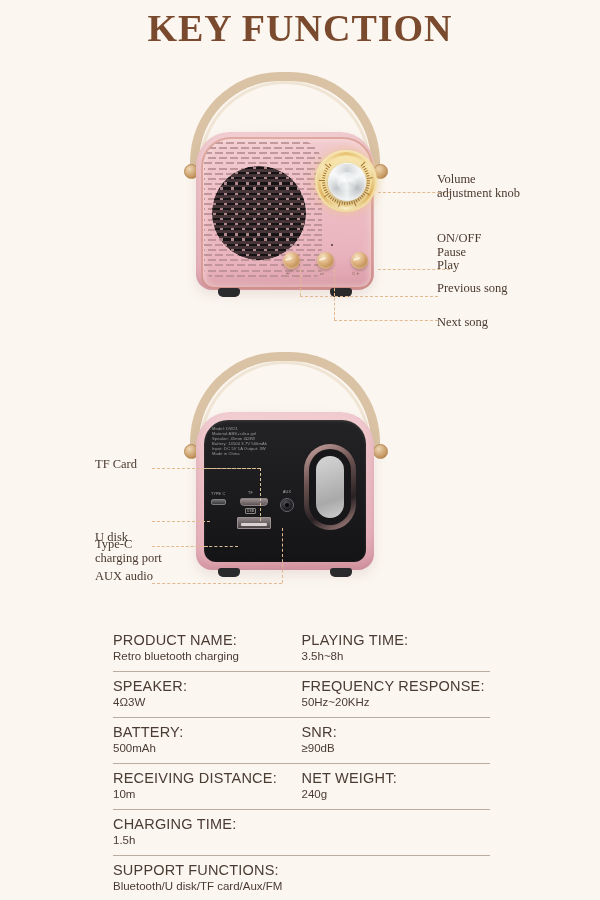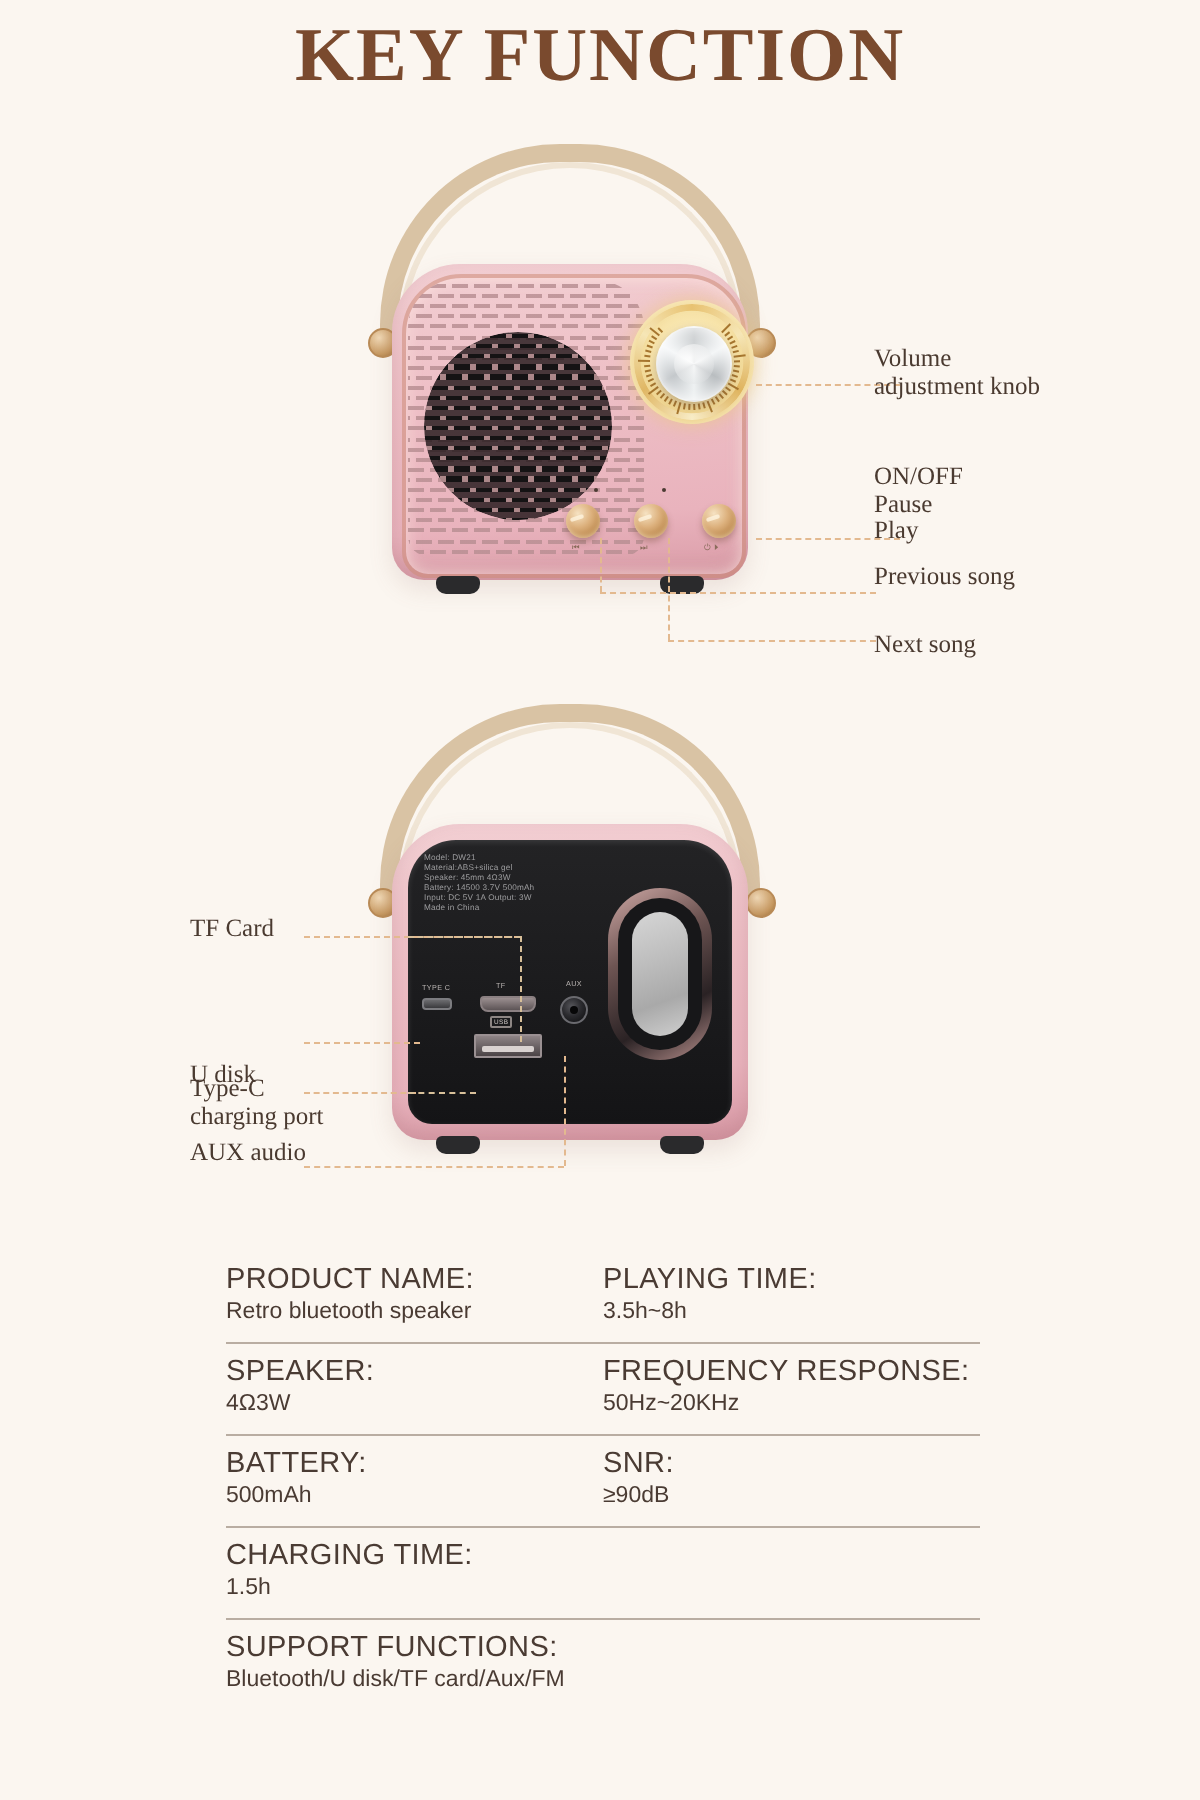--- a/index.html
+++ b/index.html
@@ -425,21 +425,21 @@
   <div class="callout-label" style="left:95px;top:458px;">TF Card</div>
   <div class="callout-label" style="left:95px;top:497px;margin-top:41px;">Type-C
 charging port</div>
   <div class="callout-label" style="left:95px;top:531px;">U disk</div>
   <div class="callout-label" style="left:95px;top:570px;">AUX audio</div>
 
   <div class="spec-table" id="spec-table">
       <div class="spec-row">
         <div class="spec-cell">
           <div class="spec-key">PRODUCT NAME:</div>
-          <div class="spec-val">Retro bluetooth speaker</div>
+          <div class="spec-val">Retro bluetooth charging</div>
         </div>
         <div class="spec-cell">
           <div class="spec-key">PLAYING TIME:</div>
           <div class="spec-val">3.5h~8h</div>
         </div>
       </div>
       <div class="spec-row">
         <div class="spec-cell">
           <div class="spec-key">SPEAKER:</div>
           <div class="spec-val">4Ω3W</div>
@@ -450,20 +450,30 @@
         </div>
       </div>
       <div class="spec-row">
         <div class="spec-cell">
           <div class="spec-key">BATTERY:</div>
           <div class="spec-val">500mAh</div>
         </div>
         <div class="spec-cell">
           <div class="spec-key">SNR:</div>
           <div class="spec-val">≥90dB</div>
+        </div>
+      </div>
+      <div class="spec-row">
+        <div class="spec-cell">
+          <div class="spec-key">RECEIVING DISTANCE:</div>
+          <div class="spec-val">10m</div>
+        </div>
+        <div class="spec-cell">
+          <div class="spec-key">NET WEIGHT:</div>
+          <div class="spec-val">240g</div>
         </div>
       </div>
       <div class="spec-row">
         <div class="spec-cell">
           <div class="spec-key">CHARGING TIME:</div>
           <div class="spec-val">1.5h</div>
         </div>
       </div>
       <div class="spec-row">
         <div class="spec-cell full">

